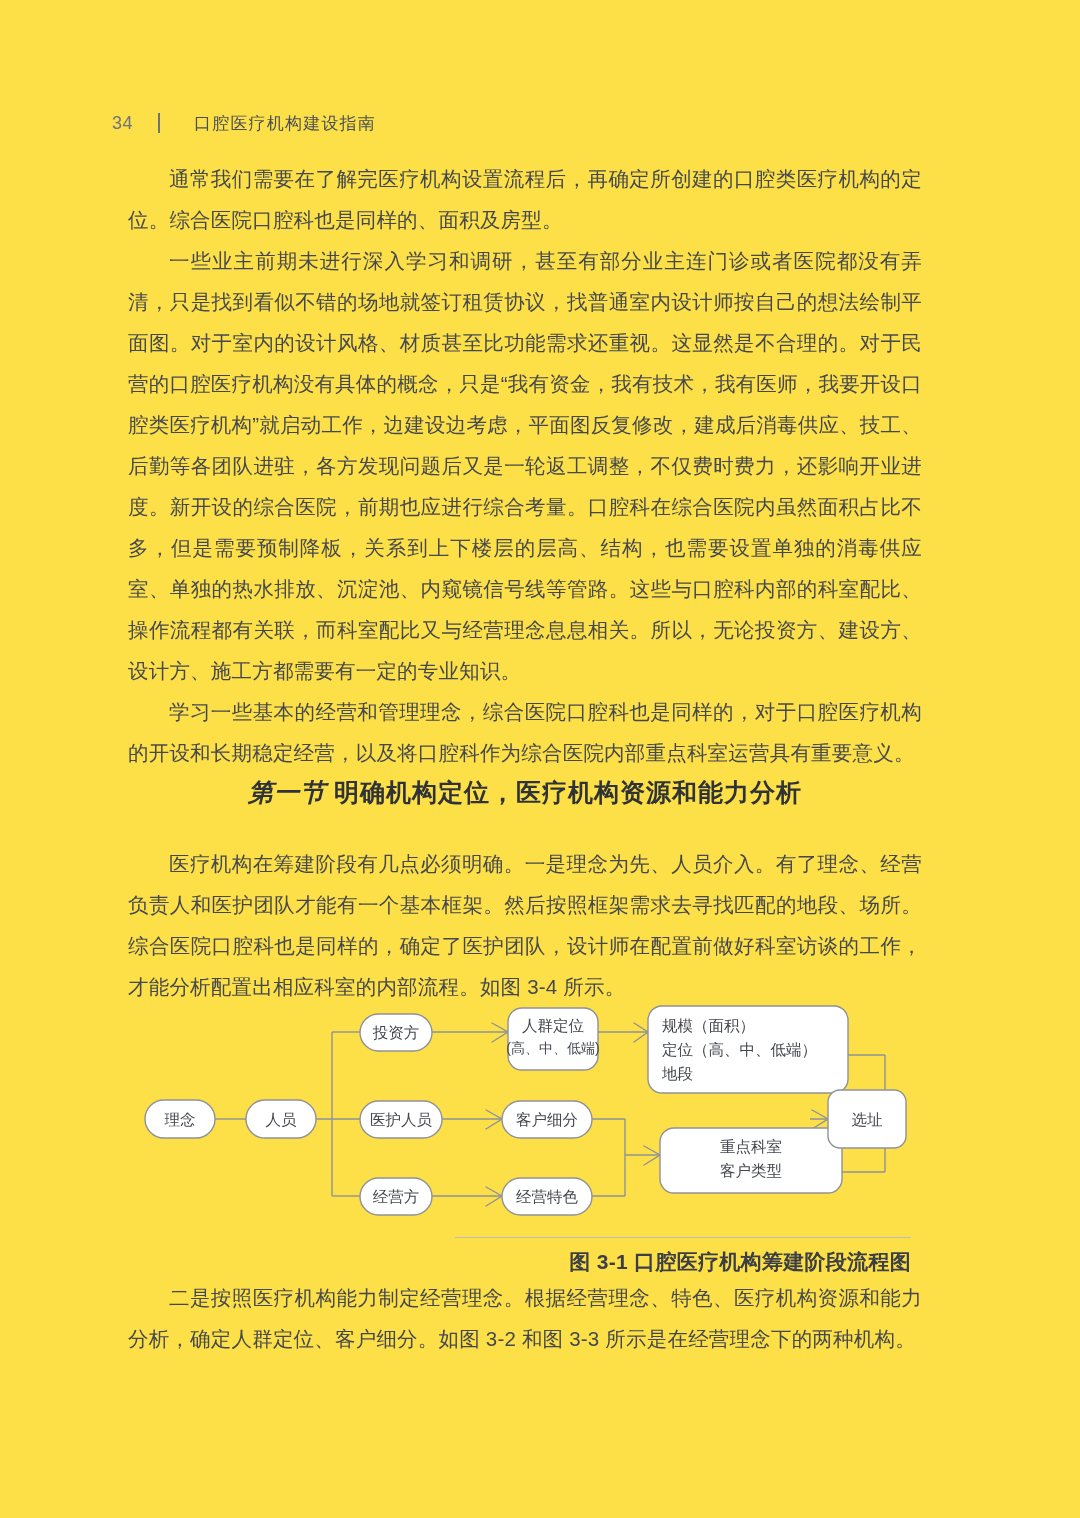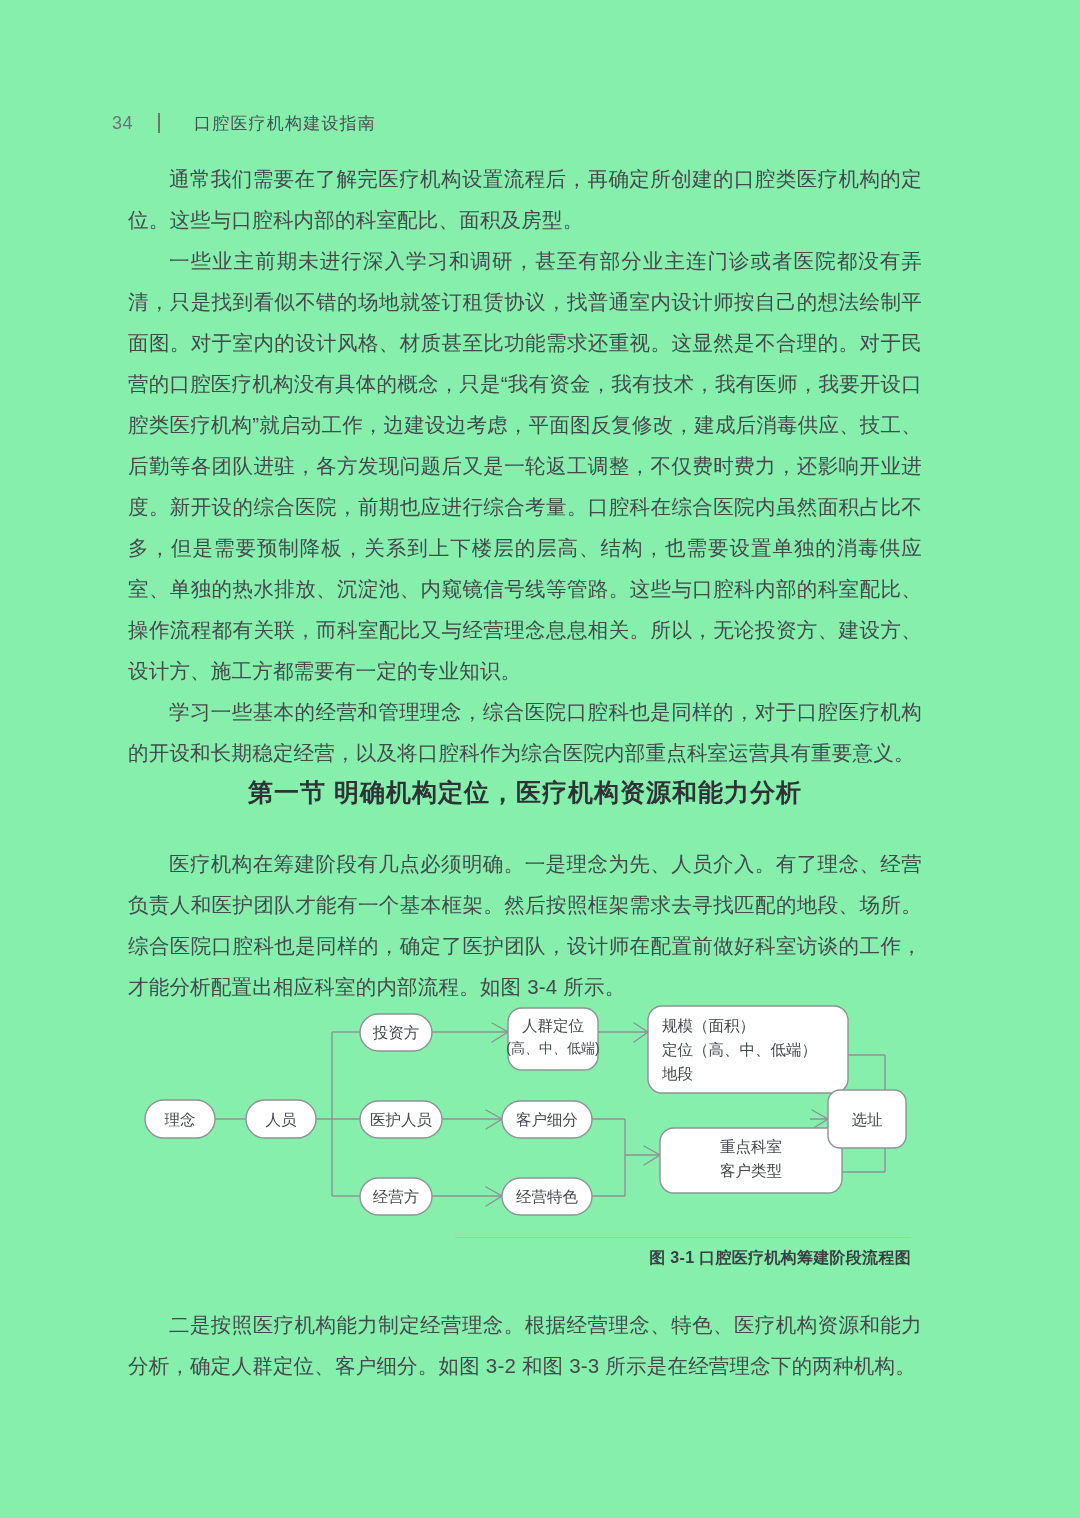--- a/index.html
+++ b/index.html
@@ -8,21 +8,21 @@
     background: #ffffff;
   }
   body {
     font-family: "Liberation Sans", "DejaVu Sans", sans-serif;
     color: #3b3f45;
   }
   .page {
     position: relative;
     width: 1080px;
     height: 1518px;
-    background: #86efac;
+    background: #fde047;
     overflow: hidden;
   }
 
   
   .header {
     position: absolute;
     left: 112px;
     top: 110px;
     display: flex;
     align-items: center;
@@ -73,21 +73,21 @@
     position: absolute;
     left: 128px;
     top: 776px;
     width: 794px;
     text-align: center;
     font-size: 25px;
     font-weight: bold;
     color: #2f3338;
     letter-spacing: 1px;
   }
-  .section-heading .sec-no { margin-right: 8px; }
+  .section-heading .sec-no { margin-right: 8px; font-style: italic; }
 
   .content2 {
     position: absolute;
     left: 128px;
     top: 843px;
     width: 794px;
   }
 
   
   .figure {
@@ -112,46 +112,46 @@
     width: 456px;
     height: 1px;
     background: #b9bcc0;
   }
   .fig-caption {
     position: absolute;
     left: 455px;
     top: 1248px;
     width: 456px;
     text-align: right;
-    font-size: 16px;
+    font-size: 21px;
     font-weight: bold;
     color: #3b3f45;
     letter-spacing: .3px;
   }
 
   .content3 {
     position: absolute;
     left: 128px;
-    top: 1304px;
+    top: 1277px;
     width: 794px;
   }
 </style>
 </head>
 <body>
 
 <div class="page">
 
   <div class="header">
     <span class="header-pageno">34</span>
     <span class="header-rule"></span>
     <span class="header-title">口腔医疗机构建设指南</span>
   </div>
 
   <div class="content">
-    <p class="para">通常我们需要在了解完医疗机构设置流程后，再确定所创建的口腔类医疗机构的定位。这些与口腔科内部的科室配比、面积及房型。</p>
+    <p class="para">通常我们需要在了解完医疗机构设置流程后，再确定所创建的口腔类医疗机构的定位。综合医院口腔科也是同样的、面积及房型。</p>
     <p class="para">一些业主前期未进行深入学习和调研，甚至有部分业主连门诊或者医院都没有弄清，只是找到看似不错的场地就签订租赁协议，找普通室内设计师按自己的想法绘制平面图。对于室内的设计风格、材质甚至比功能需求还重视。这显然是不合理的。对于民营的口腔医疗机构没有具体的概念，只是“我有资金，我有技术，我有医师，我要开设口腔类医疗机构”就启动工作，边建设边考虑，平面图反复修改，建成后消毒供应、技工、后勤等各团队进驻，各方发现问题后又是一轮返工调整，不仅费时费力，还影响开业进度。新开设的综合医院，前期也应进行综合考量。口腔科在综合医院内虽然面积占比不多，但是需要预制降板，关系到上下楼层的层高、结构，也需要设置单独的消毒供应室、单独的热水排放、沉淀池、内窥镜信号线等管路。这些与口腔科内部的科室配比、操作流程都有关联，而科室配比又与经营理念息息相关。所以，无论投资方、建设方、设计方、施工方都需要有一定的专业知识。</p>
     <p class="para">学习一些基本的经营和管理理念，综合医院口腔科也是同样的，对于口腔医疗机构的开设和长期稳定经营，以及将口腔科作为综合医院内部重点科室运营具有重要意义。</p>
   </div>
 
   <div class="section-heading">
     <span class="sec-no">第一节</span><span>明确机构定位，医疗机构资源和能力分析</span>
   </div>
 
   <div class="content2">
     <p class="para">医疗机构在筹建阶段有几点必须明确。一是理念为先、人员介入。有了理念、经营负责人和医护团队才能有一个基本框架。然后按照框架需求去寻找匹配的地段、场所。综合医院口腔科也是同样的，确定了医护团队，设计师在配置前做好科室访谈的工作，才能分析配置出相应科室的内部流程。如图 3-4 所示。</p>

